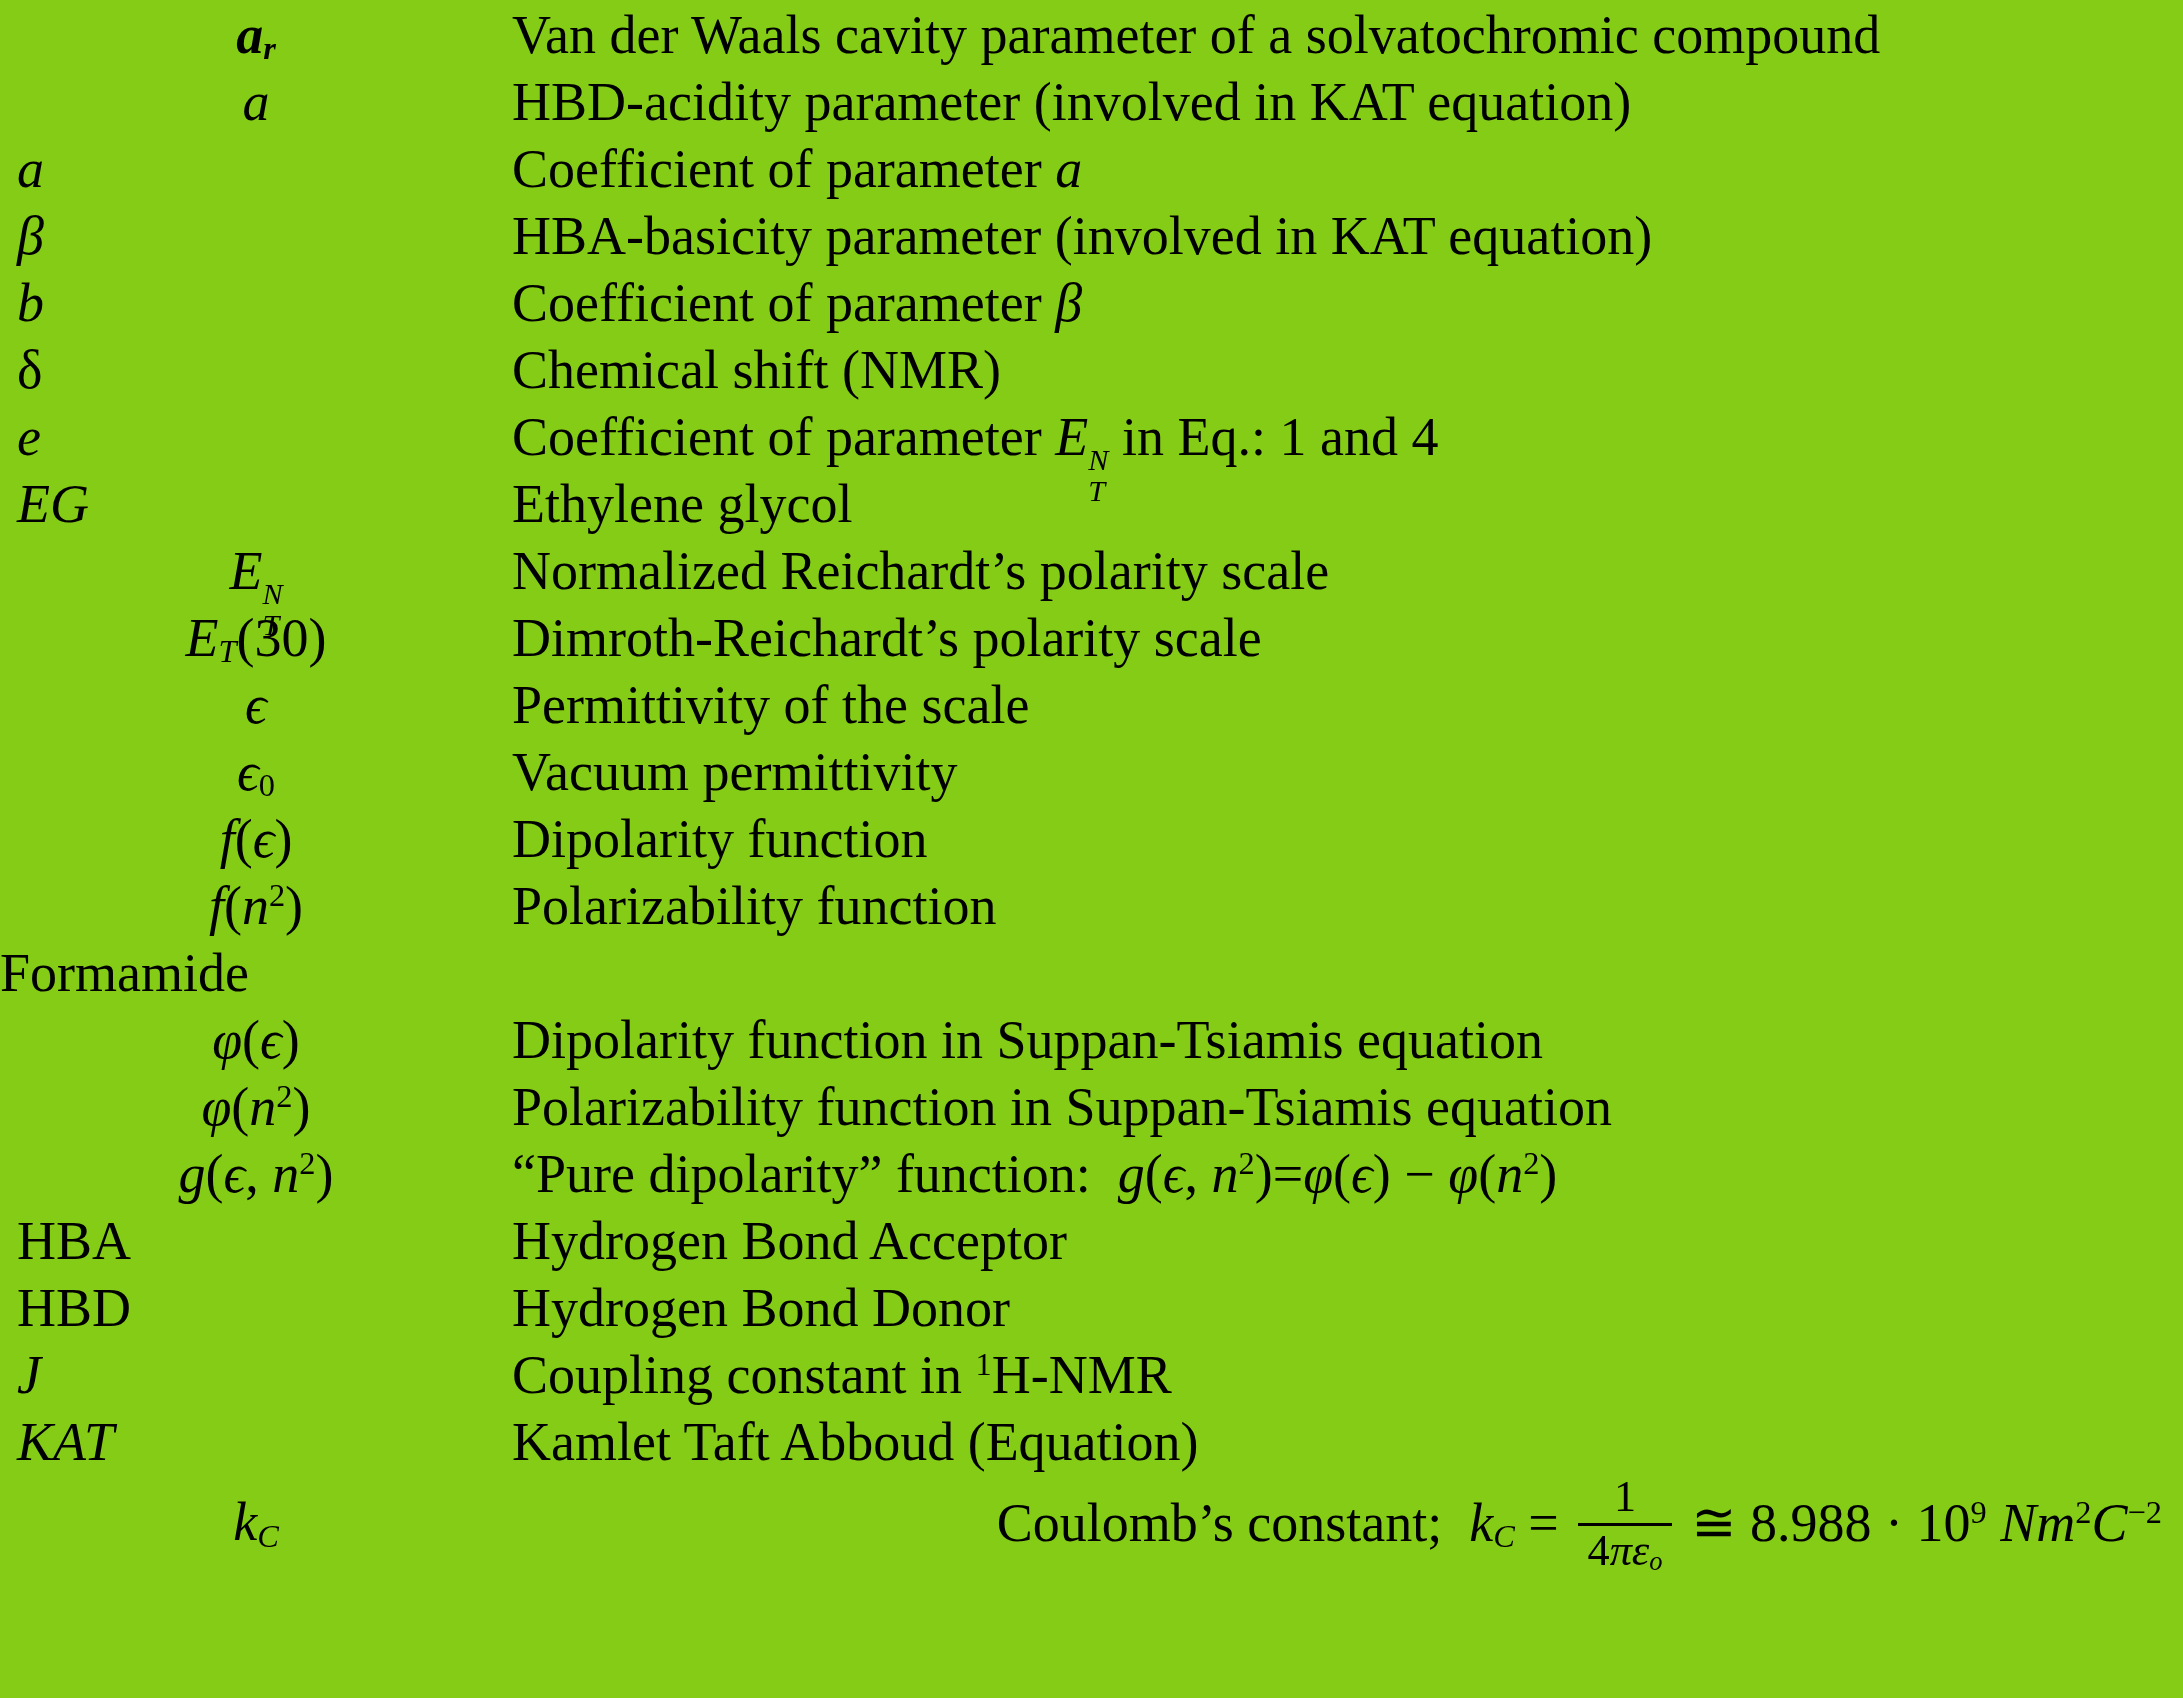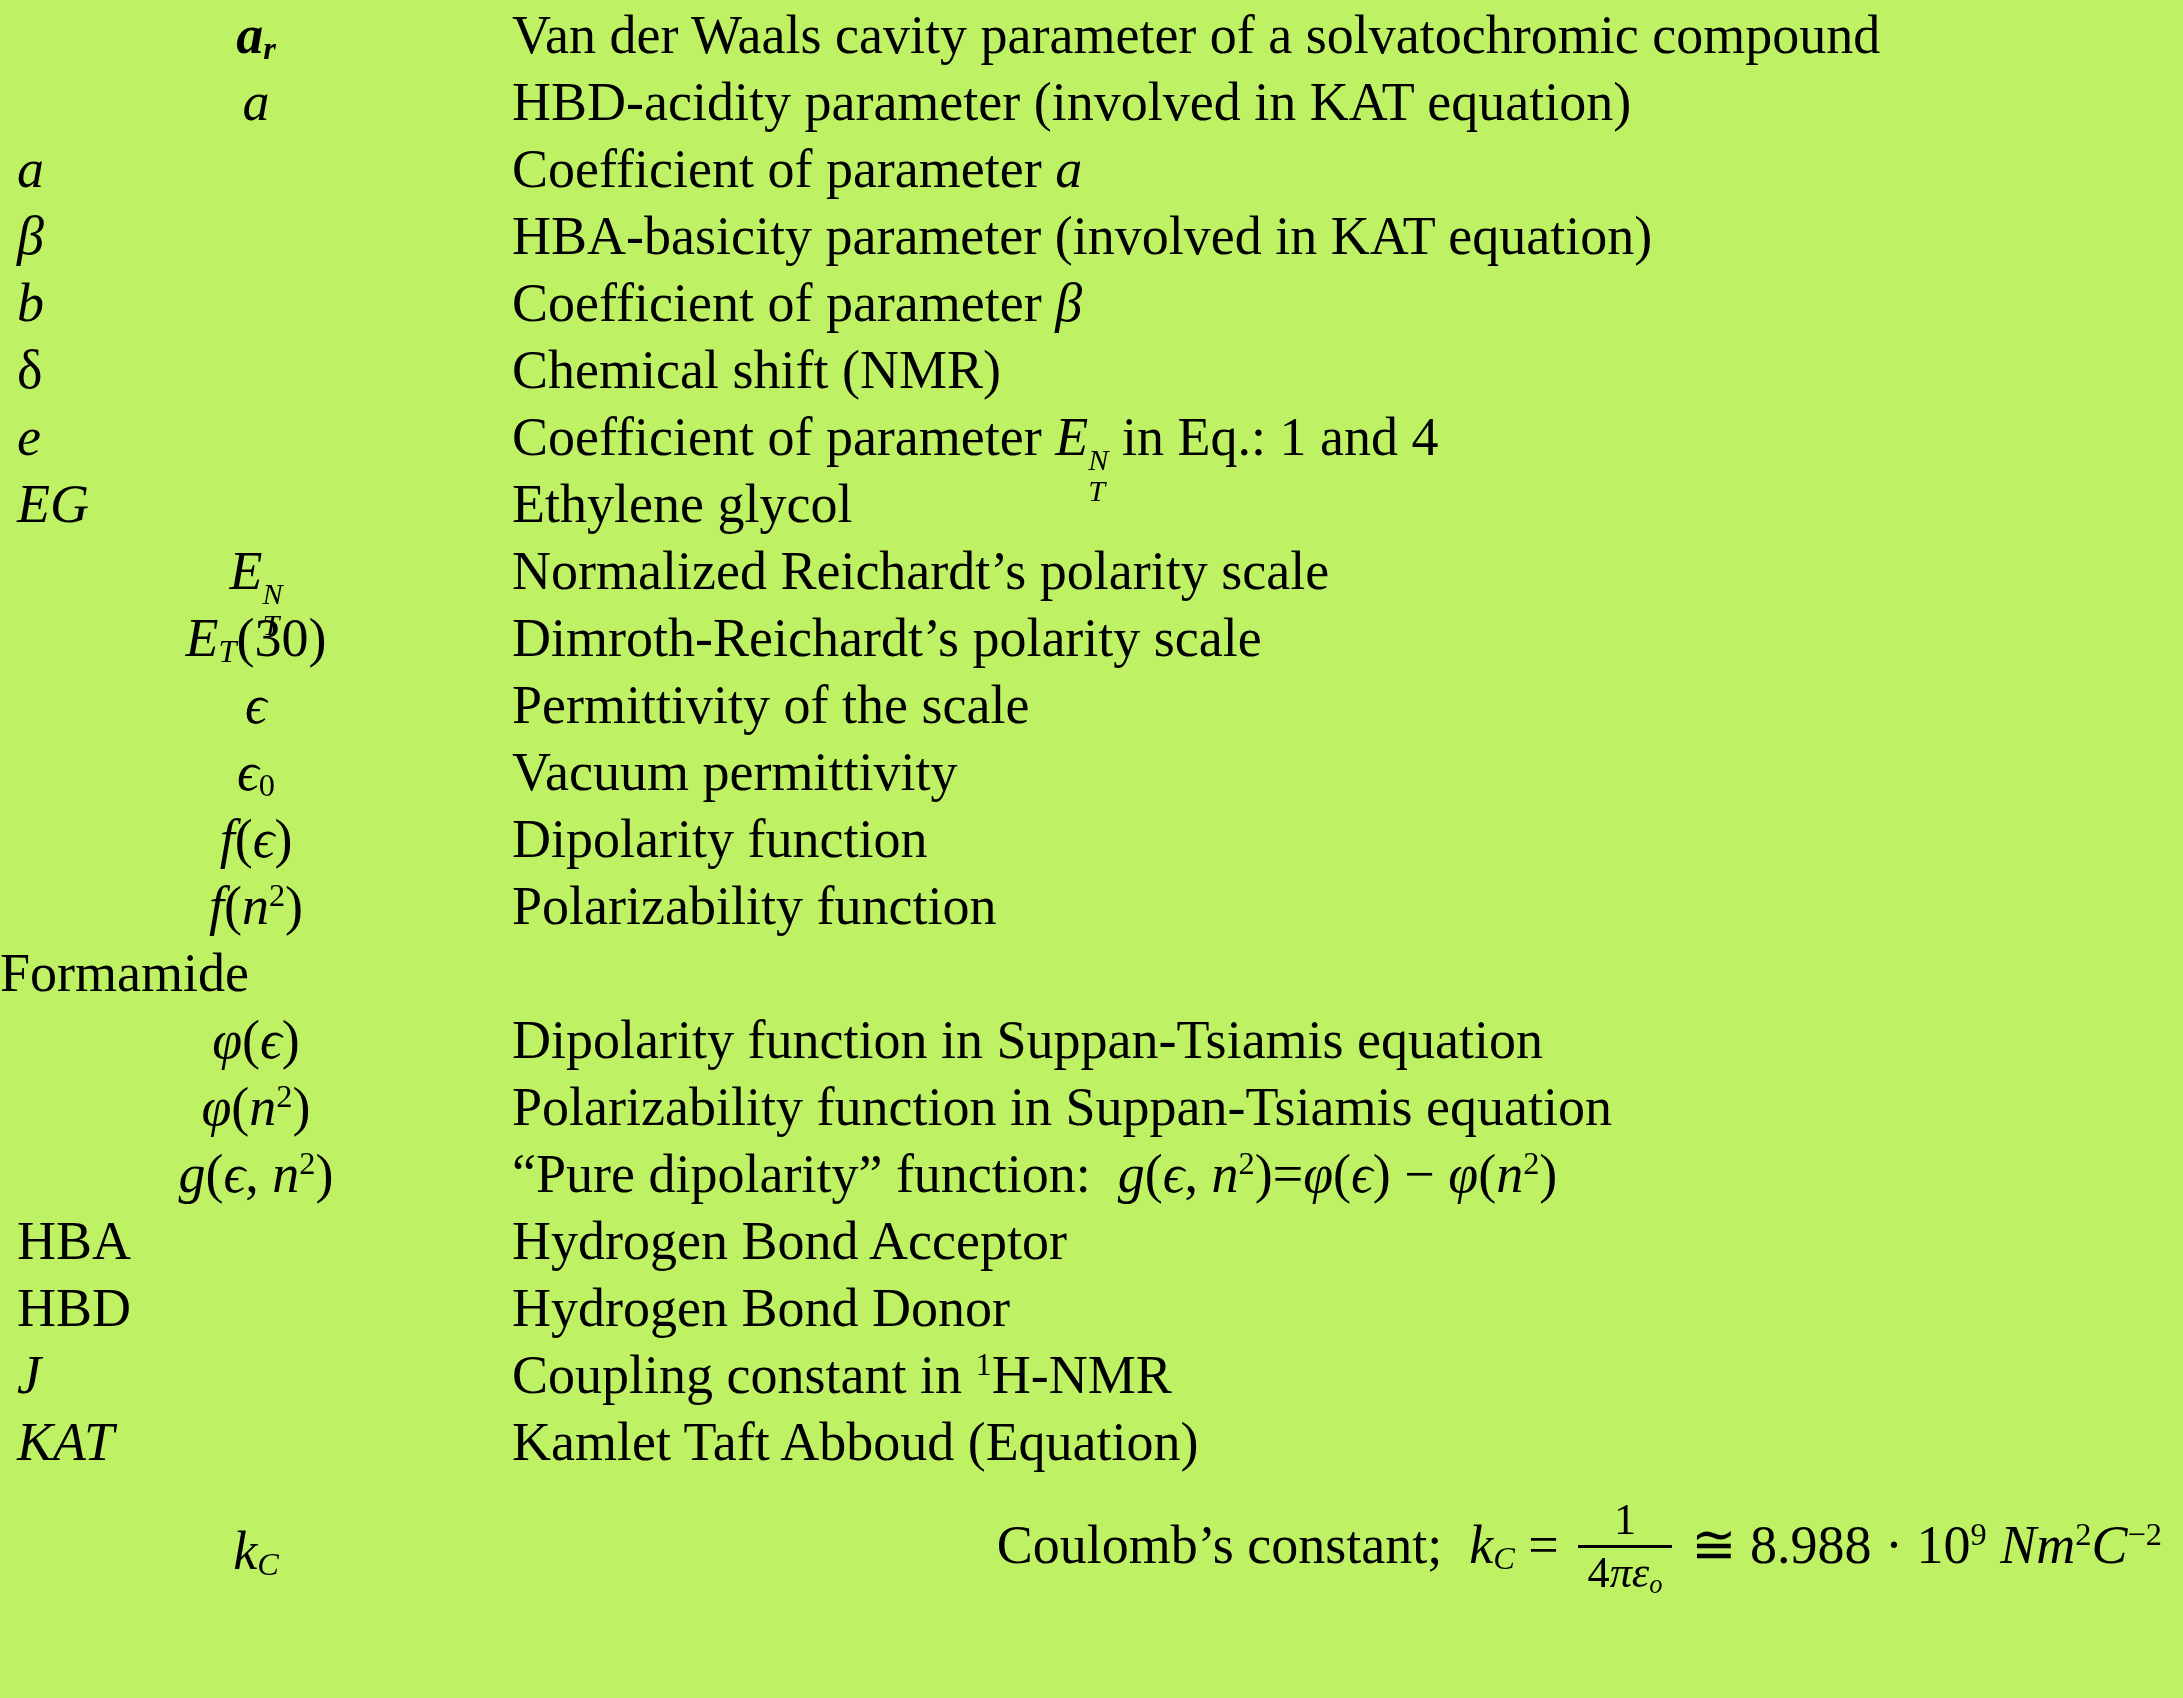--- a/index.html
+++ b/index.html
@@ -1,22 +1,22 @@
 <!DOCTYPE html>
 <html style="font-size:12.2px"><head>
 <meta charset="utf-8">
 <style>
   html,body{margin:0;padding:0;background:#ffffff;}
   #page{
-    width:2183px;height:1699px;overflow:hidden;background:#bef264;color:#000000;
+    width:2183px;height:1699px;overflow:hidden;background:#84cc16;color:#000000;
     font-family:"Liberation Serif","DejaVu Serif",serif;
     font-size:54px;line-height:67px;padding-top:1.5px;box-sizing:border-box;
   }
   .row{display:flex;align-items:baseline;height:67px;}
-  .row.tall{height:150px;align-items:center;}
+  .row.tall{height:150px;}
   .row.tall .sym,.row.tall .def{line-height:normal;}
   .sym{flex:0 0 512px;text-align:center;white-space:nowrap;}
   .sym.left{text-align:left;padding-left:17px;box-sizing:border-box;}
   .def{flex:1 1 auto;white-space:nowrap;}
   .def.right{text-align:right;padding-right:21px;}
   .it{font-style:italic;}
   .b{font-weight:bold;}
   .up{font-style:normal;}
   sub,sup{line-height:0;font-size:.6em;vertical-align:baseline;position:relative;font-style:inherit;}
   sub{top:.2em;}

